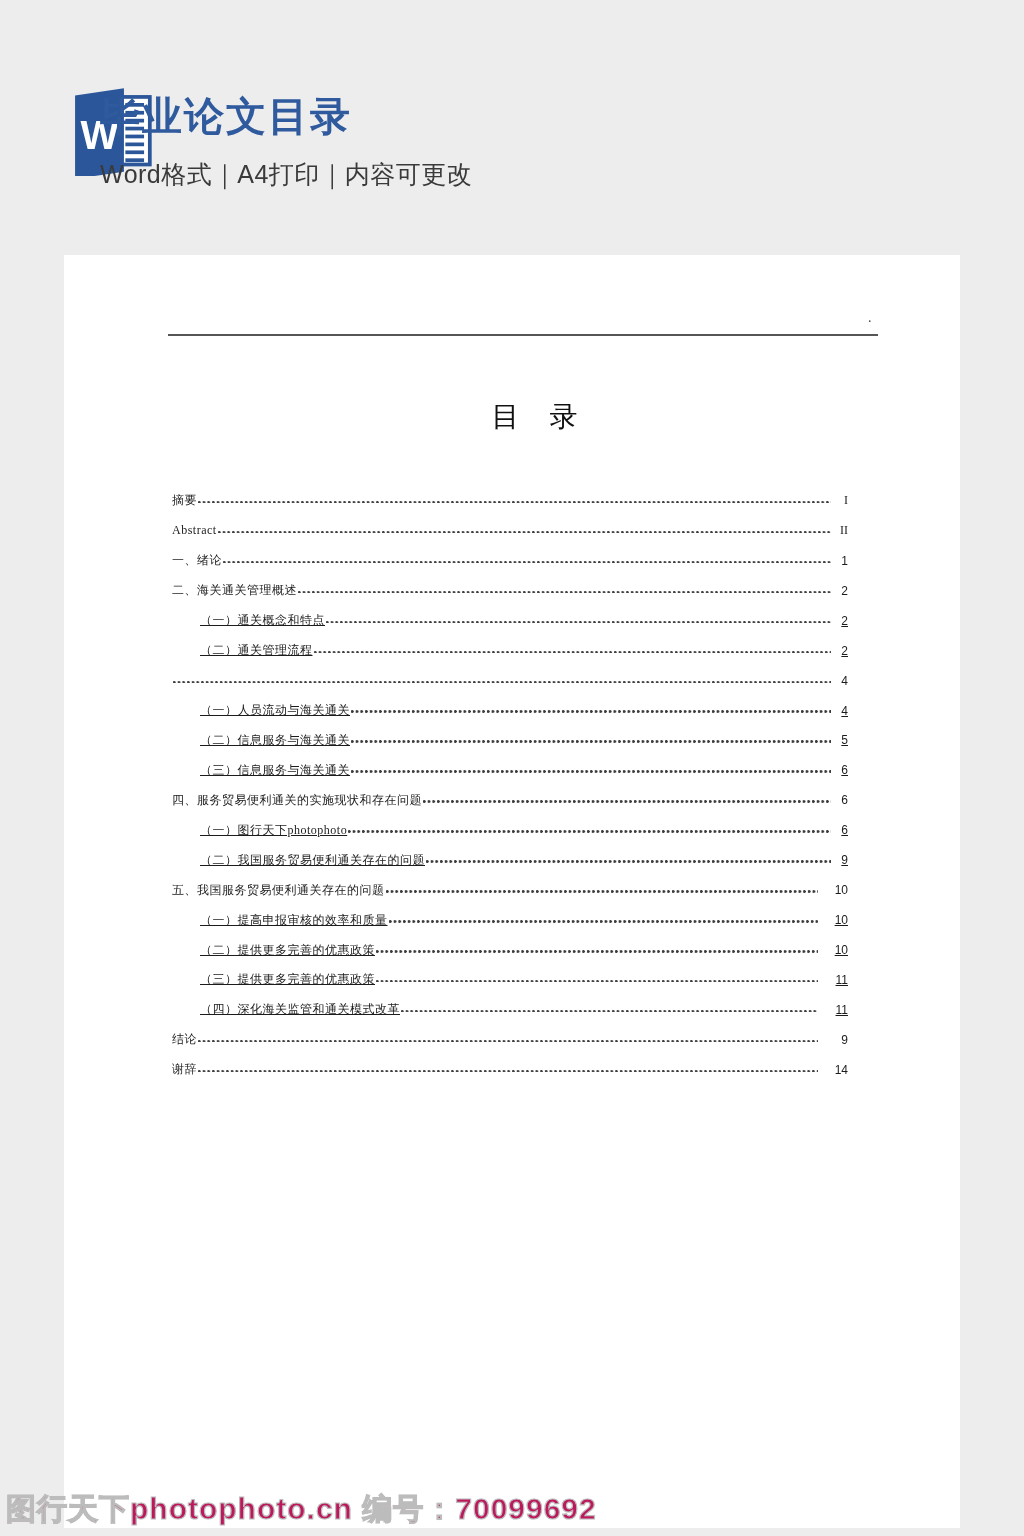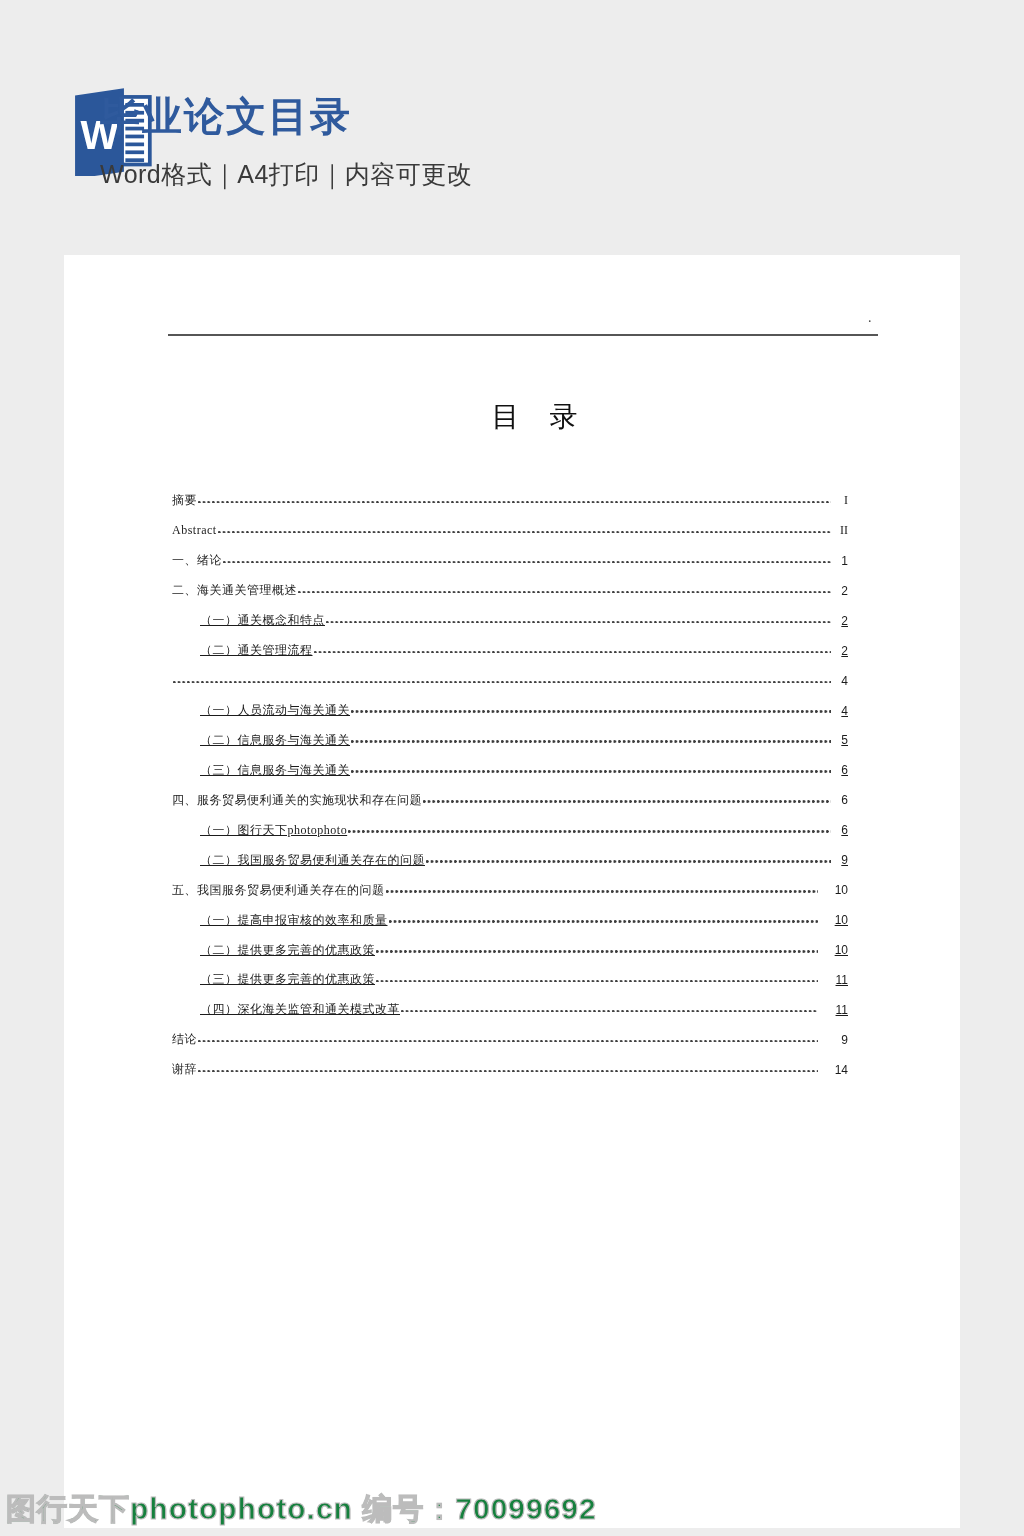--- a/index.html
+++ b/index.html
@@ -103,21 +103,21 @@
   .toc-page-num.sans { font-family: "Liberation Sans", "DejaVu Sans", sans-serif; }
 
   
   .watermark {
     position: absolute;
     left: 6px; top: 1489px;
     z-index: 5;
     font-size: 30px;
     font-weight: bold;
     letter-spacing: 1px;
-    color: #15803d;
+    color: #be185d;
     -webkit-text-stroke: 1.2px #bcbcbc;
     text-shadow: 0 0 1px #c8c8c8;
     font-family: "Liberation Sans", "DejaVu Sans", sans-serif;
   }
 </style>
 </head>
 <body>
 
 <div class="stage">
 

